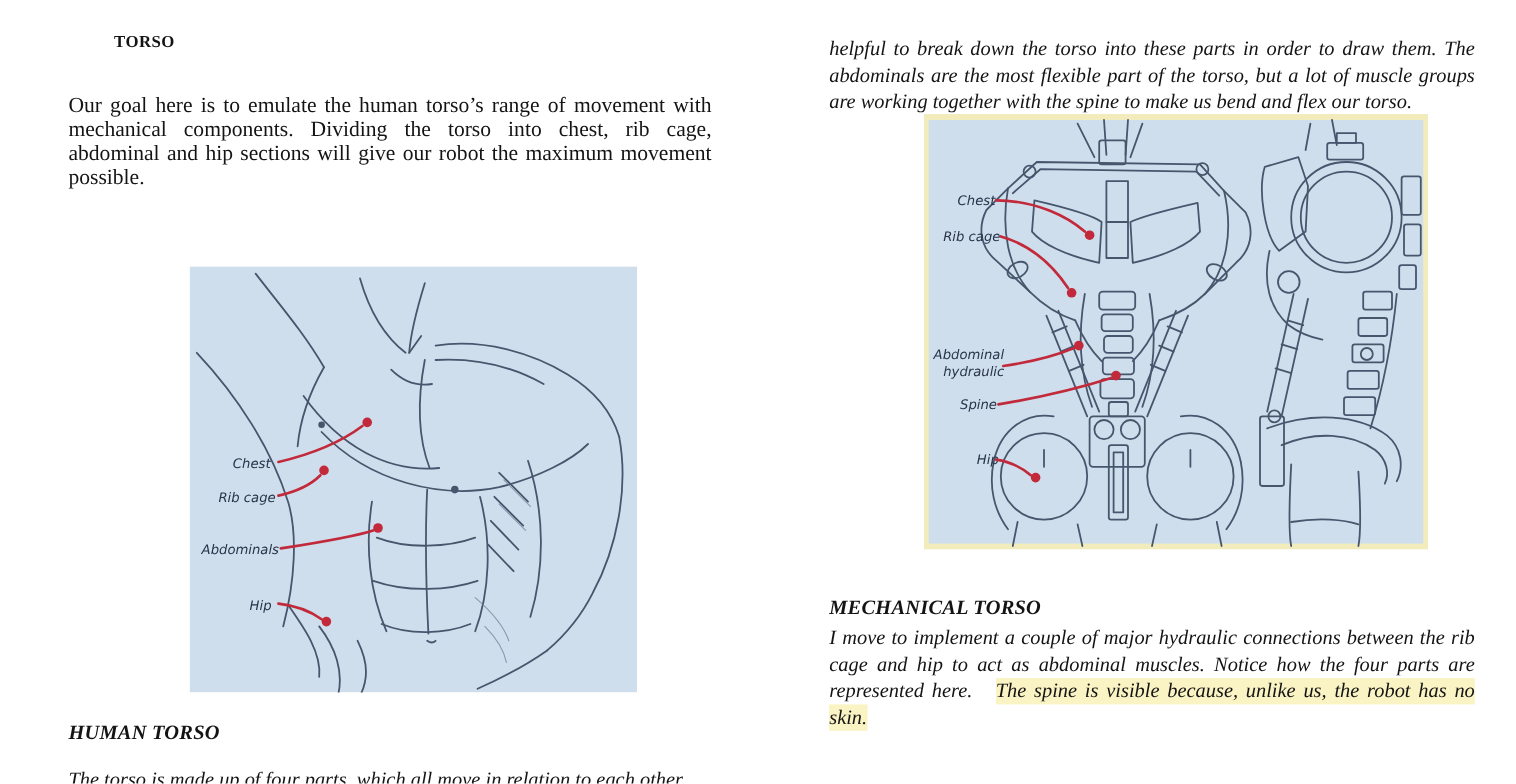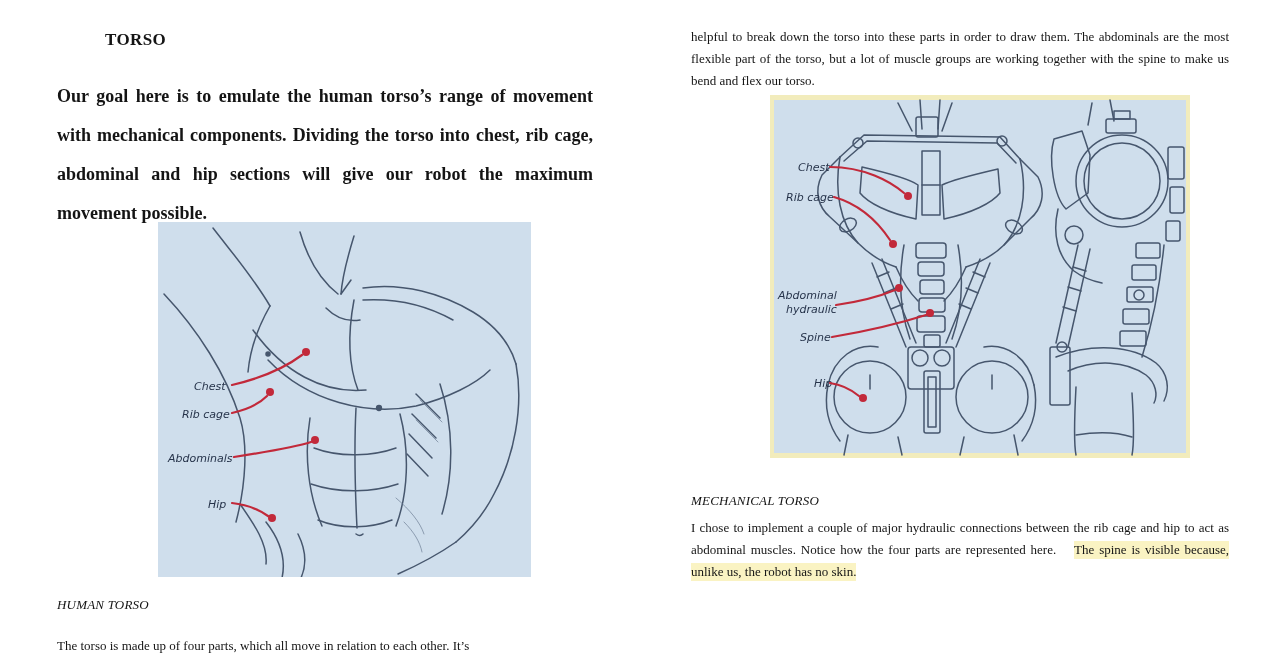--- a/index.html
+++ b/index.html
@@ -2,34 +2,34 @@
 <html><head>
 <meta charset="utf-8">
 <style>
   html,body{margin:0;padding:0;}
   body{
     width:1263px;height:653px;background:#ffffff;position:relative;overflow:hidden;
     font-family:"Liberation Serif", serif;color:#141414;
   }
   .abs{position:absolute;}
   .section-title{
-    left:95px;top:16px;font-size:17px;font-weight:bold;letter-spacing:.4px;margin-left:10px;
+    left:95px;top:16px;font-size:14px;font-weight:bold;letter-spacing:.4px;
   }
   .intro{
-    left:57px;top:59px;width:536px;font-size:18px;line-height:39px;font-weight:bold;
+    left:57px;top:59px;width:536px;font-size:18px;line-height:20px;font-weight:normal;
     text-align:justify;
   }
   .fig-human{left:158px;top:222px;width:373px;height:355px;}
   .fig-mech{left:770px;top:95px;width:420px;height:363px;}
   .caption-title{
-    font-size:13px;font-weight:normal;font-style:italic;letter-spacing:.2px;
+    font-size:17px;font-weight:bold;font-style:italic;letter-spacing:.2px;
   }
   .caption-title.left{left:57px;top:584px;}
   .caption-title.right{left:691px;top:480px;}
-  .body-text{font-size:13px;line-height:22px;}
+  .body-text{font-size:17px;line-height:22px;font-style:italic;}
   .left-body{left:57px;top:622px;width:536px;}
   .right-cont{left:691px;top:13px;width:538px;text-align:justify;}
   .right-body{left:691px;top:504px;width:538px;text-align:justify;}
   mark{background:#faf3c3;color:inherit;padding:1px 0 2px 0;margin-left:13px;}
   svg text.lbl{
     font-family:"DejaVu Sans", sans-serif;font-style:italic;font-size:11px;fill:#26334a;
   }
   svg .sketch{stroke:#46566d;stroke-width:1.5;fill:none;stroke-linecap:round;stroke-linejoin:round;}
   svg .sketch-soft{stroke:#6d7f96;stroke-width:1;fill:none;stroke-linecap:round;opacity:.7;}
   svg .ptr{stroke:#c2293a;stroke-width:2.2;fill:none;stroke-linecap:round;}
@@ -239,13 +239,13 @@
       <circle class="dot" cx="160" cy="218" r="4"></circle>
 
       <text class="lbl" x="44" y="292">Hip</text>
       <path class="ptr" d="M60,288 C74,290 83,296 89,301"></path>
       <circle class="dot" cx="93" cy="303" r="4"></circle>
     </g>
   </svg>
 </figure>
 
 <h3 class="abs caption-title right">MECHANICAL TORSO</h3>
-<p class="abs body-text right-body"><span>I chose to implement a couple of major hydraulic connections between the rib cage and hip to act as abdominal muscles. Notice how the four parts are represented here. </span><mark>The spine is visible because, unlike us, the robot has no skin.</mark></p>
+<p class="abs body-text right-body"><span>I move to implement a couple of major hydraulic connections between the rib cage and hip to act as abdominal muscles. Notice how the four parts are represented here. </span><mark>The spine is visible because, unlike us, the robot has no skin.</mark></p>
 
 </body></html>

